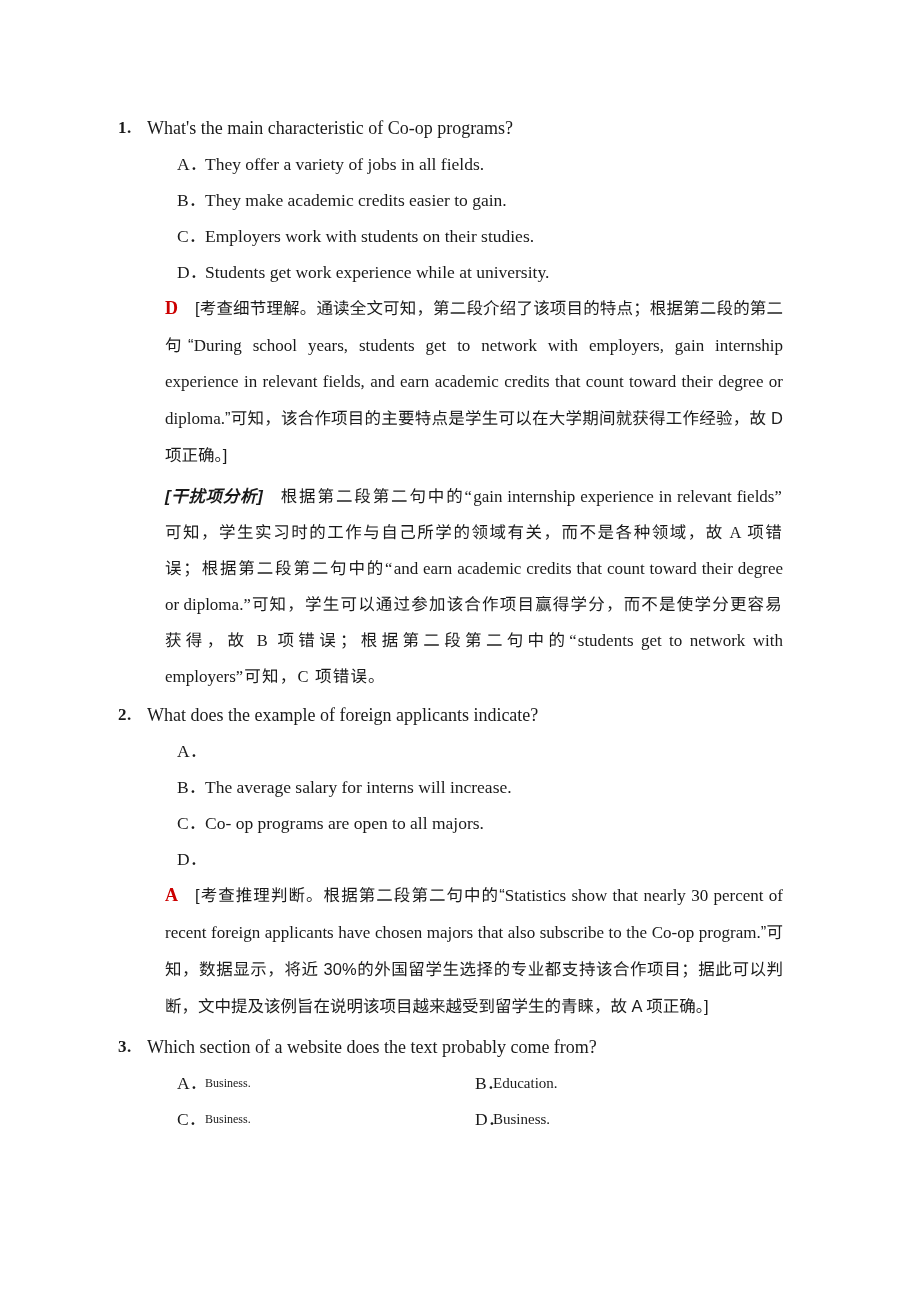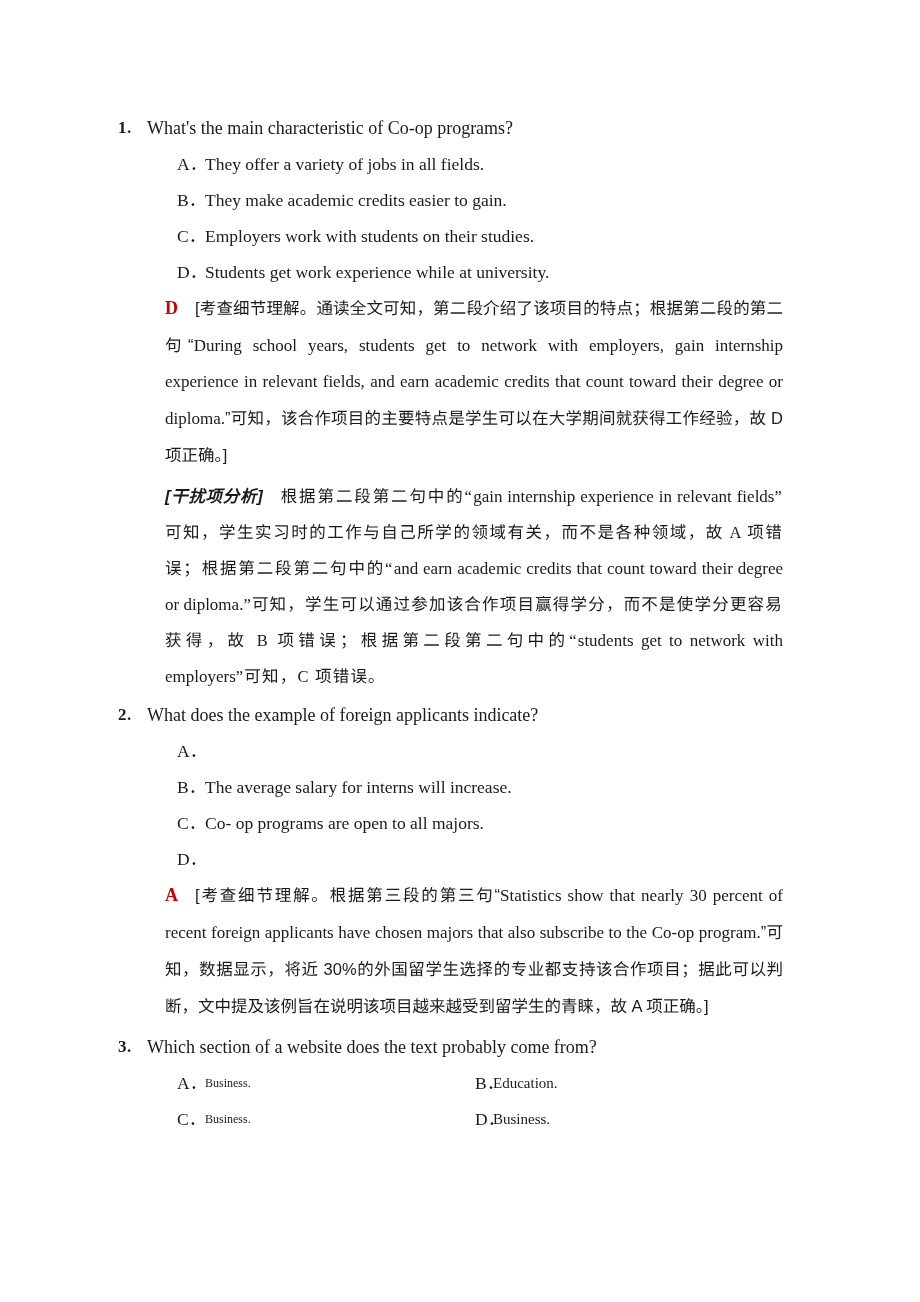--- a/index.html
+++ b/index.html
@@ -196,21 +196,21 @@
       </div>
       <div class="opt">
         <span class="opt-letter">C．</span>
         <span class="opt-text">Co‐ op programs are open to all majors.</span>
       </div>
       <div class="opt">
         <span class="opt-letter">D．</span>
       </div>
 
       <div class="explain with-key">
-        <span class="answer-key">A</span><span class="cn">[考查细节理解。根据第三段的第三句“</span><span class="en">Statistics show that nearly 30 percent of recent foreign applicants have chosen majors that also subscribe to the Co-op program.</span><span class="cn">”可知，数据显示，将近 30%的外国留学生选择的专业都支持该合作项目；据此可以判断，文中提及该例旨在说明该项目越来越受到留学生的青睐，故 A 项正确。]</span>
+        <span class="answer-key">A</span><span class="cn">[考查推理判断。根据第二段第二句中的“</span><span class="en">Statistics show that nearly 30 percent of recent foreign applicants have chosen majors that also subscribe to the Co-op program.</span><span class="cn">”可知，数据显示，将近 30%的外国留学生选择的专业都支持该合作项目；据此可以判断，文中提及该例旨在说明该项目越来越受到留学生的青睐，故 A 项正确。]</span>
       </div>
     </div>
 
     <div class="qblock" style="padding-top:4px;">
 
       <div class="qline">
         <span class="qnum">3.</span>
         <span class="qstem">Which section of a website does the text probably come from?</span>
       </div>
 

